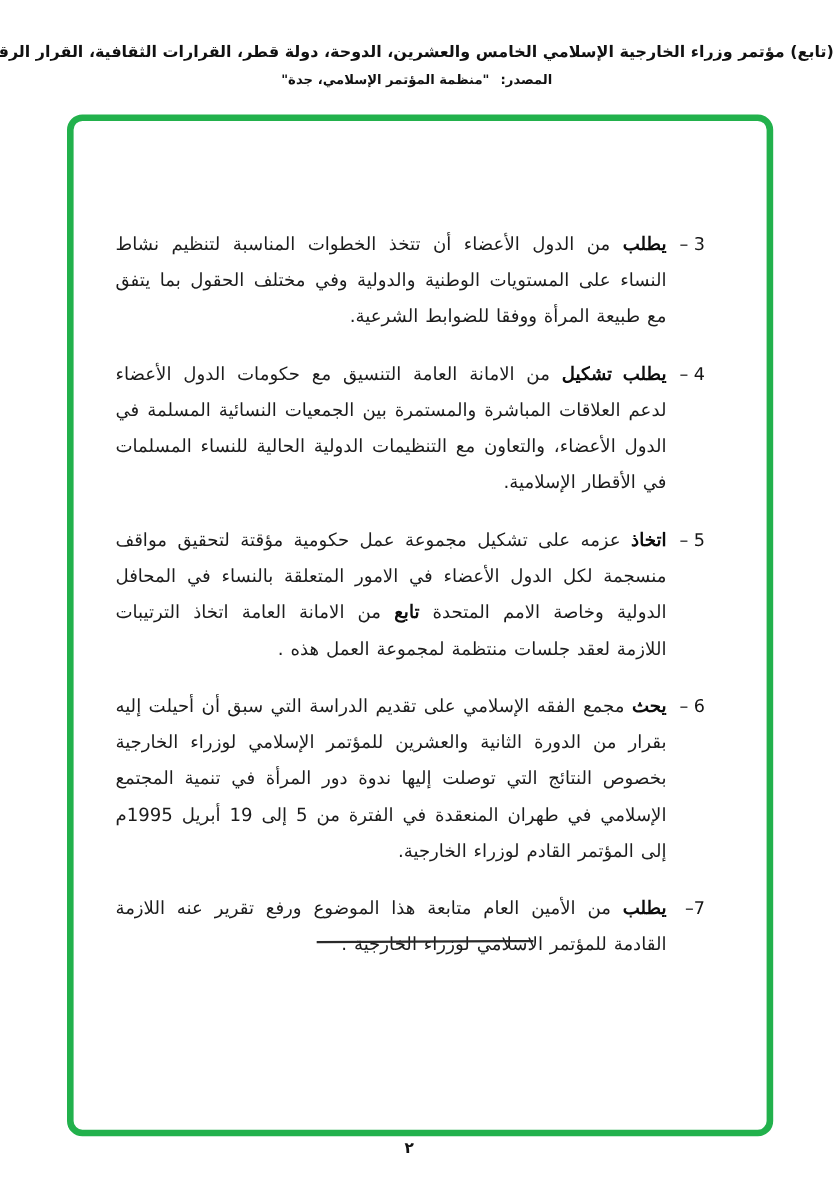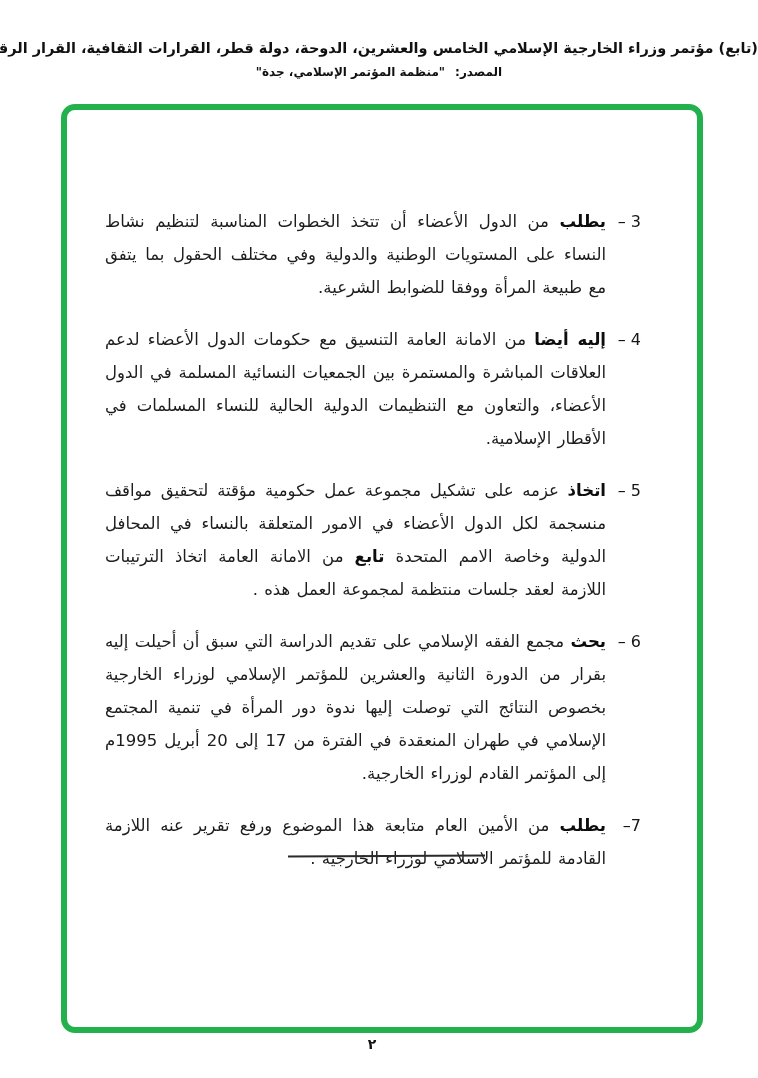--- a/index.html
+++ b/index.html
@@ -81,20 +81,21 @@
     margin: 0;
     font-size: 16.5px;
     line-height: 33px;
     text-align: justify;
     color: #1c1c1c;
     word-spacing: 1px;
   }
   .body b.lead {
     font-weight: bold;
     color: #0d0d0d;
+    font-family: Liberation Serif, serif;
   }
   
   .divider {
     position: absolute;
     left: 221px;
     top: 745px;
     width: 197px;
     height: 2px;
     background: #2a2a2a;
     transform: rotate(-0.3deg);
@@ -124,31 +125,31 @@
   <div class="frame" style="border-color: rgb(34, 177, 76);">
     <div class="items">
 
       <div class="item">
         <div class="marker">3 –</div>
         <p class="body"><b class="lead">يطلب</b><span> من الدول الأعضاء أن تتخذ الخطوات المناسبة لتنظيم نشاط النساء على المستويات الوطنية والدولية وفي مختلف الحقول بما يتفق مع طبيعة المرأة ووفقا للضوابط الشرعية.</span><b class="lead"></b><span></span></p>
       </div>
 
       <div class="item">
         <div class="marker">4 –</div>
-        <p class="body"><b class="lead">إليه أيضا</b><span> من الامانة العامة التنسيق مع حكومات الدول الأعضاء لدعم العلاقات المباشرة والمستمرة بين الجمعيات النسائية المسلمة في الدول الأعضاء، والتعاون مع التنظيمات الدولية الحالية للنساء المسلمات في الأقطار الإسلامية.</span><b class="lead"></b><span></span></p>
+        <p class="body"><b class="lead">يطلب تشكيل</b><span> من الامانة العامة التنسيق مع حكومات الدول الأعضاء لدعم العلاقات المباشرة والمستمرة بين الجمعيات النسائية المسلمة في الدول الأعضاء، والتعاون مع التنظيمات الدولية الحالية للنساء المسلمات في الأقطار الإسلامية.</span><b class="lead"></b><span></span></p>
       </div>
 
       <div class="item">
         <div class="marker">5 –</div>
         <p class="body"><b class="lead">اتخاذ</b><span> عزمه على تشكيل مجموعة عمل حكومية مؤقتة لتحقيق مواقف منسجمة لكل الدول الأعضاء في الامور المتعلقة بالنساء في المحافل الدولية وخاصة الامم المتحدة </span><b class="lead">تابع</b><span> من الامانة العامة اتخاذ الترتيبات اللازمة لعقد جلسات منتظمة لمجموعة العمل هذه .</span></p>
       </div>
 
       <div class="item">
         <div class="marker">6 –</div>
-        <p class="body"><b class="lead">يحث</b><span> مجمع الفقه الإسلامي على تقديم الدراسة التي سبق أن أحيلت إليه بقرار من الدورة الثانية والعشرين للمؤتمر الإسلامي لوزراء الخارجية بخصوص النتائج التي توصلت إليها ندوة دور المرأة في تنمية المجتمع الإسلامي في طهران المنعقدة في الفترة من 17 إلى 20 أبريل 1995م إلى المؤتمر القادم لوزراء الخارجية.</span><b class="lead"></b><span></span></p>
+        <p class="body"><b class="lead">يحث</b><span> مجمع الفقه الإسلامي على تقديم الدراسة التي سبق أن أحيلت إليه بقرار من الدورة الثانية والعشرين للمؤتمر الإسلامي لوزراء الخارجية بخصوص النتائج التي توصلت إليها ندوة دور المرأة في تنمية المجتمع الإسلامي في طهران المنعقدة في الفترة من 5 إلى 19 أبريل 1995م إلى المؤتمر القادم لوزراء الخارجية.</span><b class="lead"></b><span></span></p>
       </div>
 
       <div class="item">
         <div class="marker">7–</div>
         <p class="body"><b class="lead">يطلب</b><span> من الأمين العام متابعة هذا الموضوع ورفع تقرير عنه اللازمة القادمة للمؤتمر الاسلامي لوزراء الخارجية .</span><b class="lead"></b><span></span></p>
       </div>
 
     </div>
 
     <div class="divider"></div>

